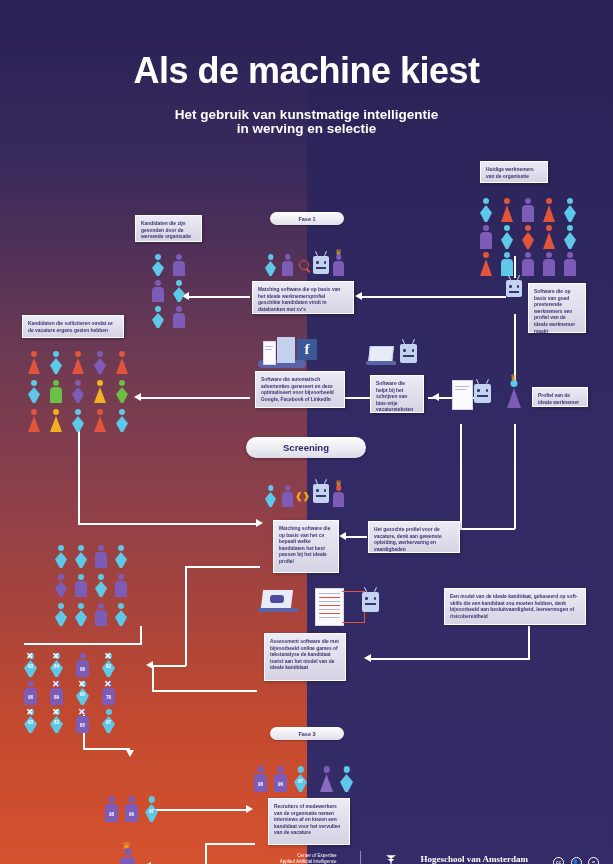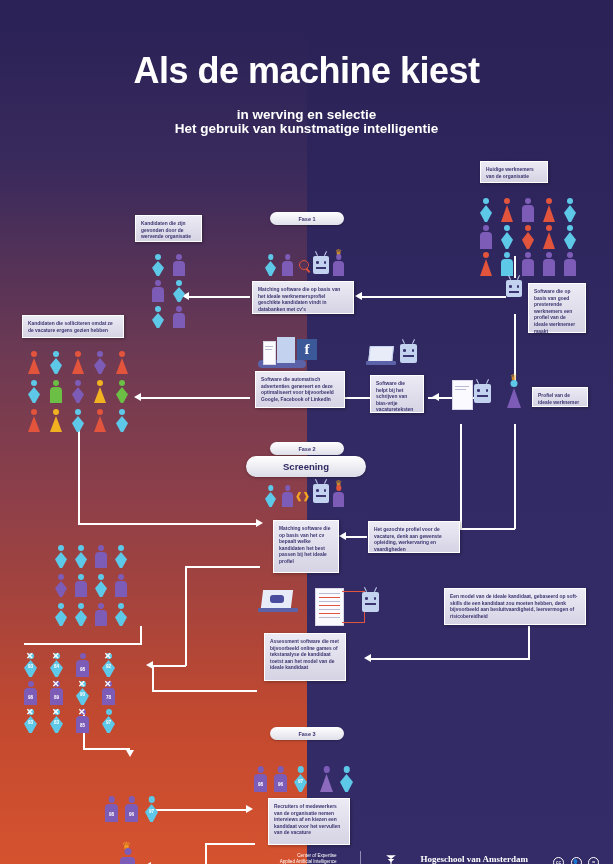--- a/index.html
+++ b/index.html
@@ -115,22 +115,22 @@
 </style>
 </head>
 <body>
 
 <div id="poster">
   <div id="leftpanel"></div>
   <div id="rightpanel"></div>
 
   <div class="title">Als de machine kiest</div>
   <div class="subtitle">
+    <div>Het gebruik van kunstmatige intelligentie</div>
     <div>in werving en selectie</div>
-    <div>Het gebruik van kunstmatige intelligentie</div>
   </div>
 
   <div class="layer">
 
     <div class="ln vline" style="left:514px;top:228px;height:22px;"></div>
 
     <div class="ln hline" style="left:361px;top:268px;width:145px;"></div>
     <div class="arrow left" style="left:355px;top:264px;"></div>
 
     <div class="ln hline" style="left:188px;top:268px;width:62px;"></div>
@@ -434,21 +434,21 @@
         <div class="head" style="top:0;width:6px;height:6px;background:#e2543c;"></div>
         <div class="body" style="height:16px;background:#e2543c;clip-path:polygon(50% 0,100% 100%,0 100%);"></div>
       </div>
     <div class="person" style="left:116px;top:381px;width:12px;height:23px;">
         <div class="head" style="top:0;width:6px;height:6px;background:#5ec8e8;"></div>
         <div class="body" style="height:16px;background:#5ec8e8;clip-path:polygon(50% 0,100% 45%,60% 100%,40% 100%,0 45%);"></div>
       </div>
   </div>
 
   <div class="phase-small" style="left:270px;top:414px;">Fase 2</div>
-  <div class="phase-big" style="left:246px;top:428px;">Screening</div>
+  <div class="phase-big" style="left:246px;top:409px;">Screening</div>
 
   <div>
     <div class="person" style="left:265px;top:457px;width:11px;height:22px;">
         <div class="head" style="top:0;width:5.5px;height:5.5px;background:#5ec8e8;"></div>
         <div class="body" style="height:15px;background:#5ec8e8;clip-path:polygon(50% 0,100% 45%,60% 100%,40% 100%,0 45%);"></div>
       </div>
     <div class="person" style="left:282px;top:457px;width:11px;height:22px;">
         <div class="head" style="top:0;width:5.5px;height:5.5px;background:#7d5cb8;"></div>
         <div class="body" style="height:15px;background:#7d5cb8;border-radius:4px 4px 0 0;"></div>
       </div>

